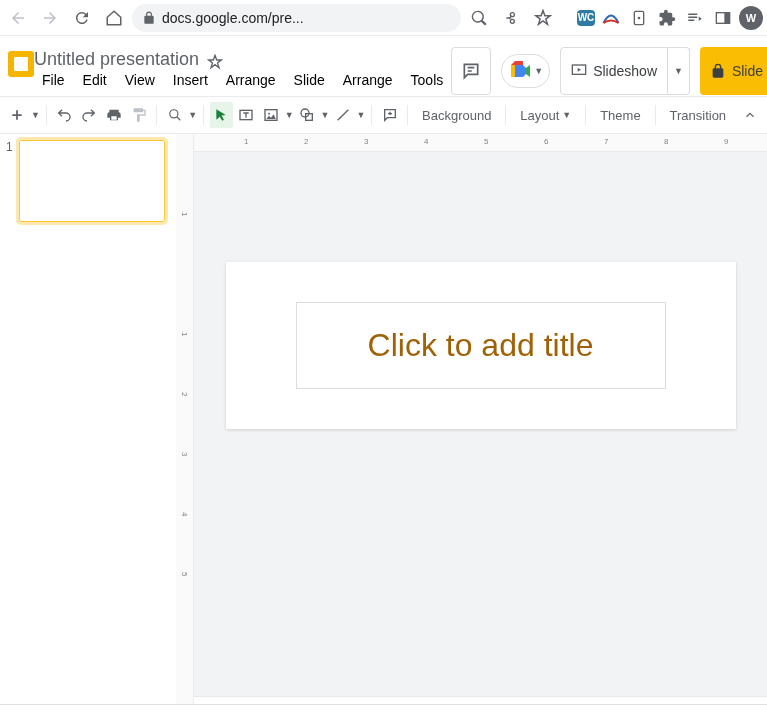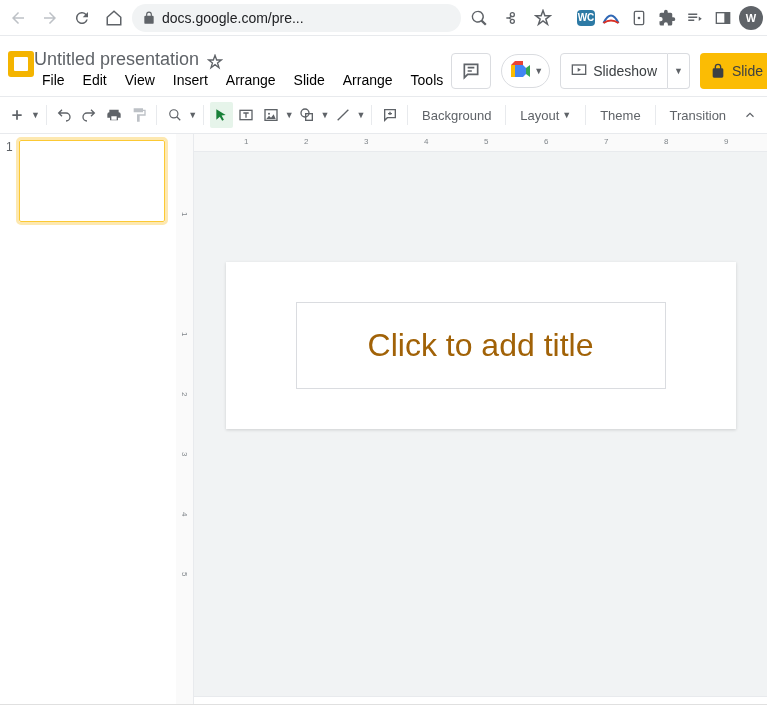--- a/index.html
+++ b/index.html
@@ -20,21 +20,21 @@
   .app-logo { width: 40px; height: 40px; display: flex; align-items: center; justify-content: center; margin-top: 4px; }
   .logo-box { width: 26px; height: 26px; background: #f4b400; border: 3px solid #f4b400; border-radius: 3px; position: relative; }
   .logo-box::after { content: ''; position: absolute; inset: 3px; background: #fff; border-radius: 1px; }
   .title-area { flex: 1; display: flex; flex-direction: column; }
   .title-row { display: flex; align-items: flex-end; gap: 8px; height: 30px; padding-top:2px;}
   .doc-title { font-size: 18px; color: #5f6368; }
   .star-btn { color: #5f6368; font-size: 16px; }
   .menu-row { display: flex; gap: 2px; height: 26px; }
   .menu-item { padding: 2px 8px; font-size: 14px; color: #000000; border-radius: 4px; cursor: pointer; }
   .header-right { display: flex; align-items: center; gap: 10px; padding-right: 8px; padding-top:6px;}
-  .hdr-btn { height: 36px; display: flex; align-items: center; gap: 6px; padding: 0 10px; border: 1px solid #dadce0; border-radius: 4px; font-size: 14px; color: #3c4043; cursor: pointer; }
+  .hdr-btn { height: 48px; display: flex; align-items: center; gap: 6px; padding: 0 10px; border: 1px solid #dadce0; border-radius: 4px; font-size: 14px; color: #3c4043; cursor: pointer; }
   .hdr-btn.icononly { width: 40px; justify-content: center; padding: 0; }
   .meet-container { border: 1px solid #dadce0; border-radius: 40px; padding: 4px 6px; display:flex; align-items:center; gap:2px;}
   .meet-icon { width: 24px; height: 24px; position: relative; }
   .share-btn { background: #fbbc04; border: none; font-weight: 500; }
 
   
   .toolbar { height: 38px; border-top: 1px solid #e8eaed; border-bottom: 1px solid #e8eaed; display: flex; align-items: center; padding: 0 6px; gap: 2px; }
   .tb-btn { width: 26px; height: 26px; display: flex; align-items: center; justify-content: center; color: #5f6368; border-radius: 2px; cursor: pointer; font-size: 14px; }
   .tb-sep { width: 1px; height: 20px; background: #e8eaed; margin: 0 4px; }
   .tb-text-btn { padding: 0 8px; height: 26px; display: flex; align-items: center; font-size: 13px; color: #5f6368; cursor: pointer; gap:3px;}

